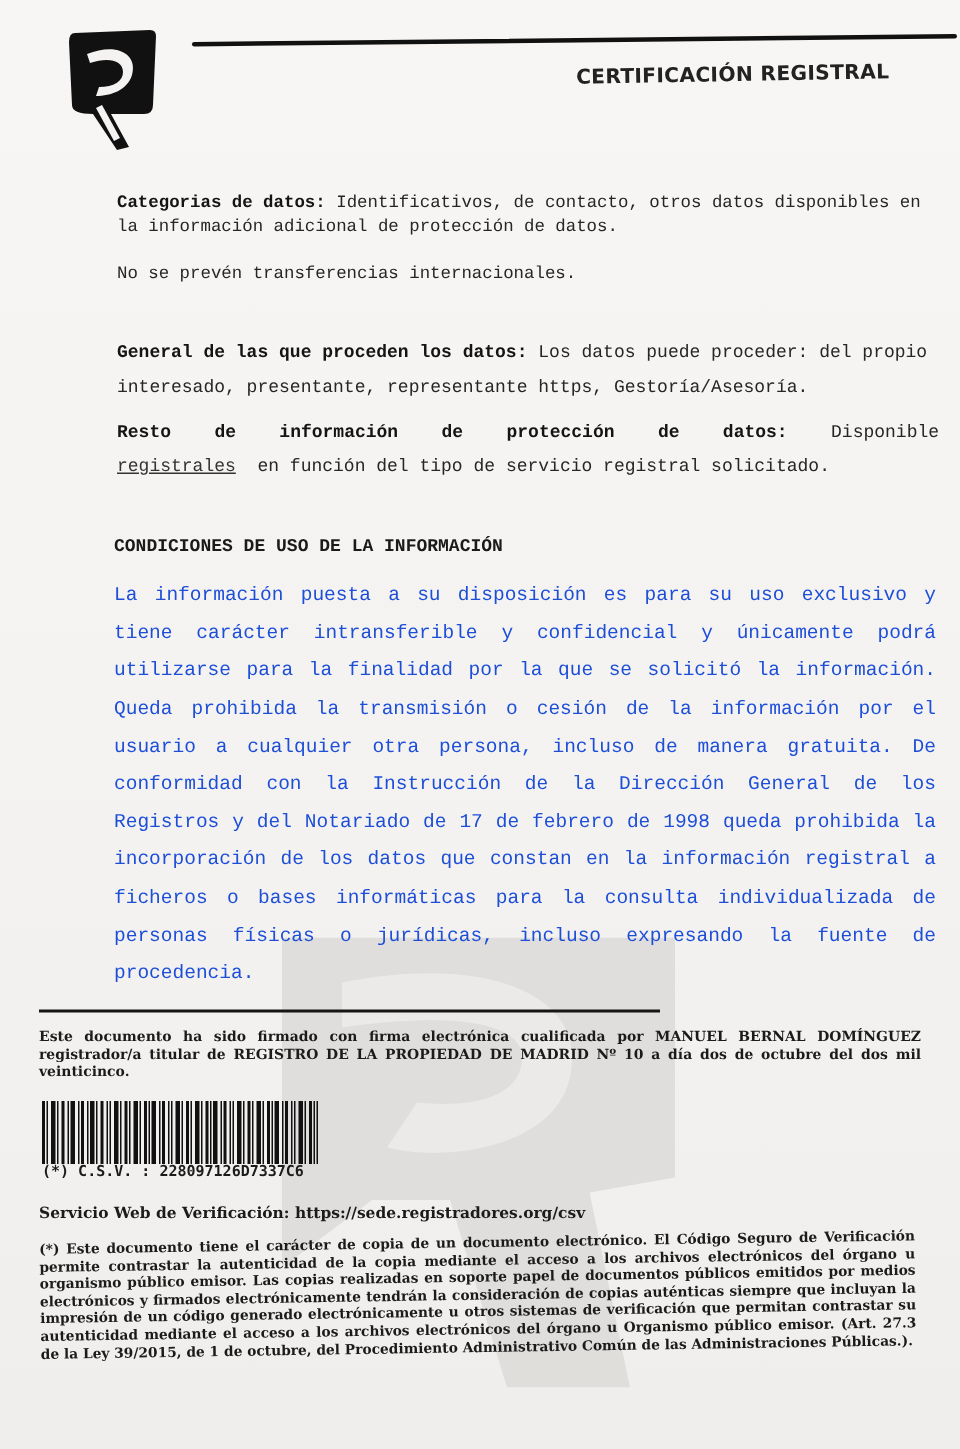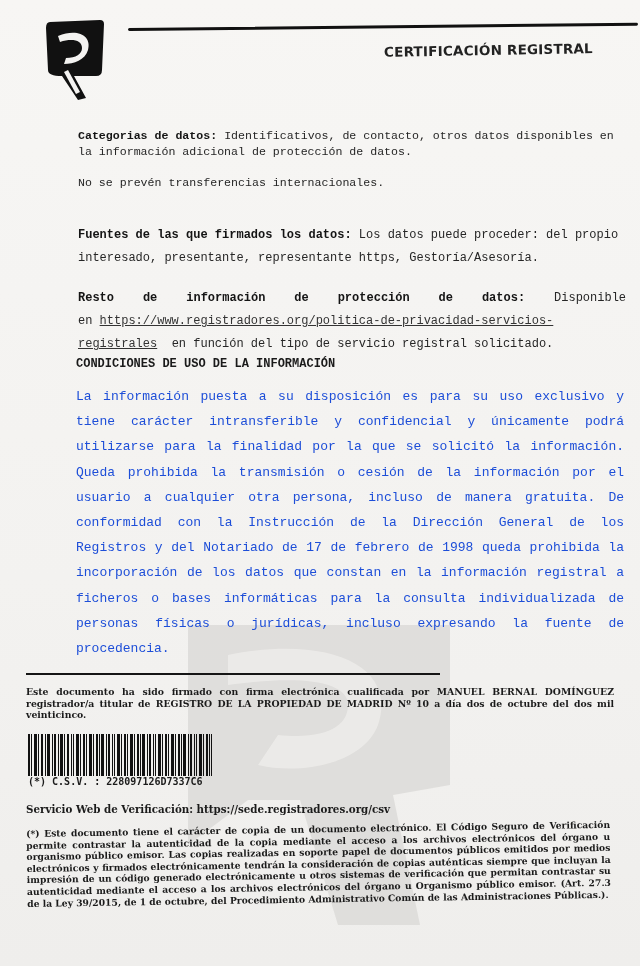--- a/index.html
+++ b/index.html
@@ -9,21 +9,21 @@
       position: relative;
       color: #1d1d1d;
     }
     .page { position: absolute; inset: 0; background: linear-gradient(180deg,#f7f6f4 0%, #f3f2f0 60%, #efeeec 100%); }
     .logo { position: absolute; left: 44px; top: 18px; width: 62px; height: 84px; }
     .top-rule { position: absolute; left: 128px; top: 28px; width: 510px; height: 3px; background: #111; transform: rotate(-0.6deg); transform-origin: left; border-radius: 2px; }
     .doc-title { position: absolute; left: 384px; top: 42px; font-family: "DejaVu Sans", sans-serif; font-weight: bold; font-size: 13.5px; letter-spacing: 0.2px; color: #222; transform: rotate(-1deg); }
     .mono { font-family: "Liberation Mono", "DejaVu Sans Mono", monospace; }
     .para { position: absolute; left: 78px; width: 548px; font-size: 11.6px; line-height: 16px; color: #262626; }
     .para b { color: #141414; }
-    .jline { text-align: justify; text-align-last: justify; display: block; margin-top: 10px; }
+    .jline { text-align: justify; text-align-last: justify; display: block; }
     .link { text-decoration: underline; color: #333; }
     .body-text { position: absolute; left: 76px; width: 548px; font-size: 13px; line-height: 25.2px; color: #1d4ed8; text-align: justify; }
     .heading { position: absolute; left: 76px; top: 357px; font-size: 12px; font-weight: bold; color: #1a1a1a; }
     .watermark { position: absolute; left: 188px; top: 625px; width: 270px; height: 300px; }
     .sig-rule { position: absolute; left: 26px; top: 673px; width: 414px; height: 2px; background: #151515; }
     .sig { position: absolute; left: 26px; top: 686px; width: 588px; font-size: 9.3px; line-height: 11.5px; font-weight: bold; color: #1b1b1b; text-align: justify; font-family: "DejaVu Serif", serif; }
     .barcode { position: absolute; left: 28px; top: 734px; width: 184px; height: 42px; }
     .csv { position: absolute; left: 28px; top: 776px; font-size: 10px; font-weight: bold; font-family: "DejaVu Sans Mono", monospace; color: #1b1b1b; }
     .verif { position: absolute; left: 26px; top: 803px; font-size: 10.3px; font-weight: bold; font-family: "DejaVu Serif", serif; color: #1b1b1b; text-align: right; }
     .note { position: absolute; left: 26px; top: 828px; width: 584px; font-size: 9.2px; line-height: 11.6px; font-weight: bold; font-family: "DejaVu Serif", serif; color: #1b1b1b; text-align: justify; transform: rotate(-0.9deg); transform-origin: left top; }
@@ -49,35 +49,34 @@
 <div class="para mono" style="top:128px;">
   <b>Categorias de datos</b><b>:</b>
   <span>Identificativos, de contacto, otros datos disponibles en la información adicional de protección de datos.</span>
 </div>
 
 <div class="para mono" style="top:172px; line-height:21px;">
   <div>No se prevén transferencias internacionales.</div>
 </div>
 
 <div class="para mono" style="top:224px; line-height:23px; font-size:12px;">
-  <b>Fuentes de las que firmados los datos</b><b>:</b>
+  <b>General de las que proceden los datos</b><b>:</b>
   <span>Los datos puede proceder: del propio interesado, presentante, representante https, Gestoría/Asesoría.</span>
 </div>
 
 <div class="para mono" style="top:277px; line-height:23px; font-size:12px;">
   <div class="jline">
     <b>Resto</b>
     <b>de</b>
     <b>información</b>
     <b>de</b>
     <b>protección</b>
     <b>de</b>
     <span><b>datos:</b> <span>Disponible</span></span>
   </div>
-  <div><span>en</span> <span class="link">https://www.registradores.org/politica-de-privacidad-servicios-</span></div>
   <div><span class="link">registrales</span>&nbsp; <span>en función del tipo de servicio registral solicitado.</span></div>
 </div>
 
 <div class="heading mono">CONDICIONES DE USO DE LA INFORMACIÓN</div>
 <div class="body-text mono" style="top:384px;">La información puesta a su disposición es para su uso exclusivo y tiene carácter intransferible y confidencial y únicamente podrá utilizarse para la finalidad por la que se solicitó la información. Queda prohibida la transmisión o cesión de la información por el usuario a cualquier otra persona, incluso de manera gratuita. De conformidad con la Instrucción de la Dirección General de los Registros y del Notariado de 17 de febrero de 1998 queda prohibida la incorporación de los datos que constan en la información registral a ficheros o bases informáticas para la consulta individualizada de personas físicas o jurídicas, incluso expresando la fuente de procedencia.</div>
 
 <div class="sig-rule"></div>
 <div class="sig">Este documento ha sido firmado con firma electrónica cualificada por MANUEL BERNAL DOMÍNGUEZ registrador/a titular de REGISTRO DE LA PROPIEDAD DE MADRID Nº 10 a día dos de octubre del dos mil veinticinco.</div>
 
 <svg class="barcode" viewBox="0 0 184 42" preserveAspectRatio="none">

